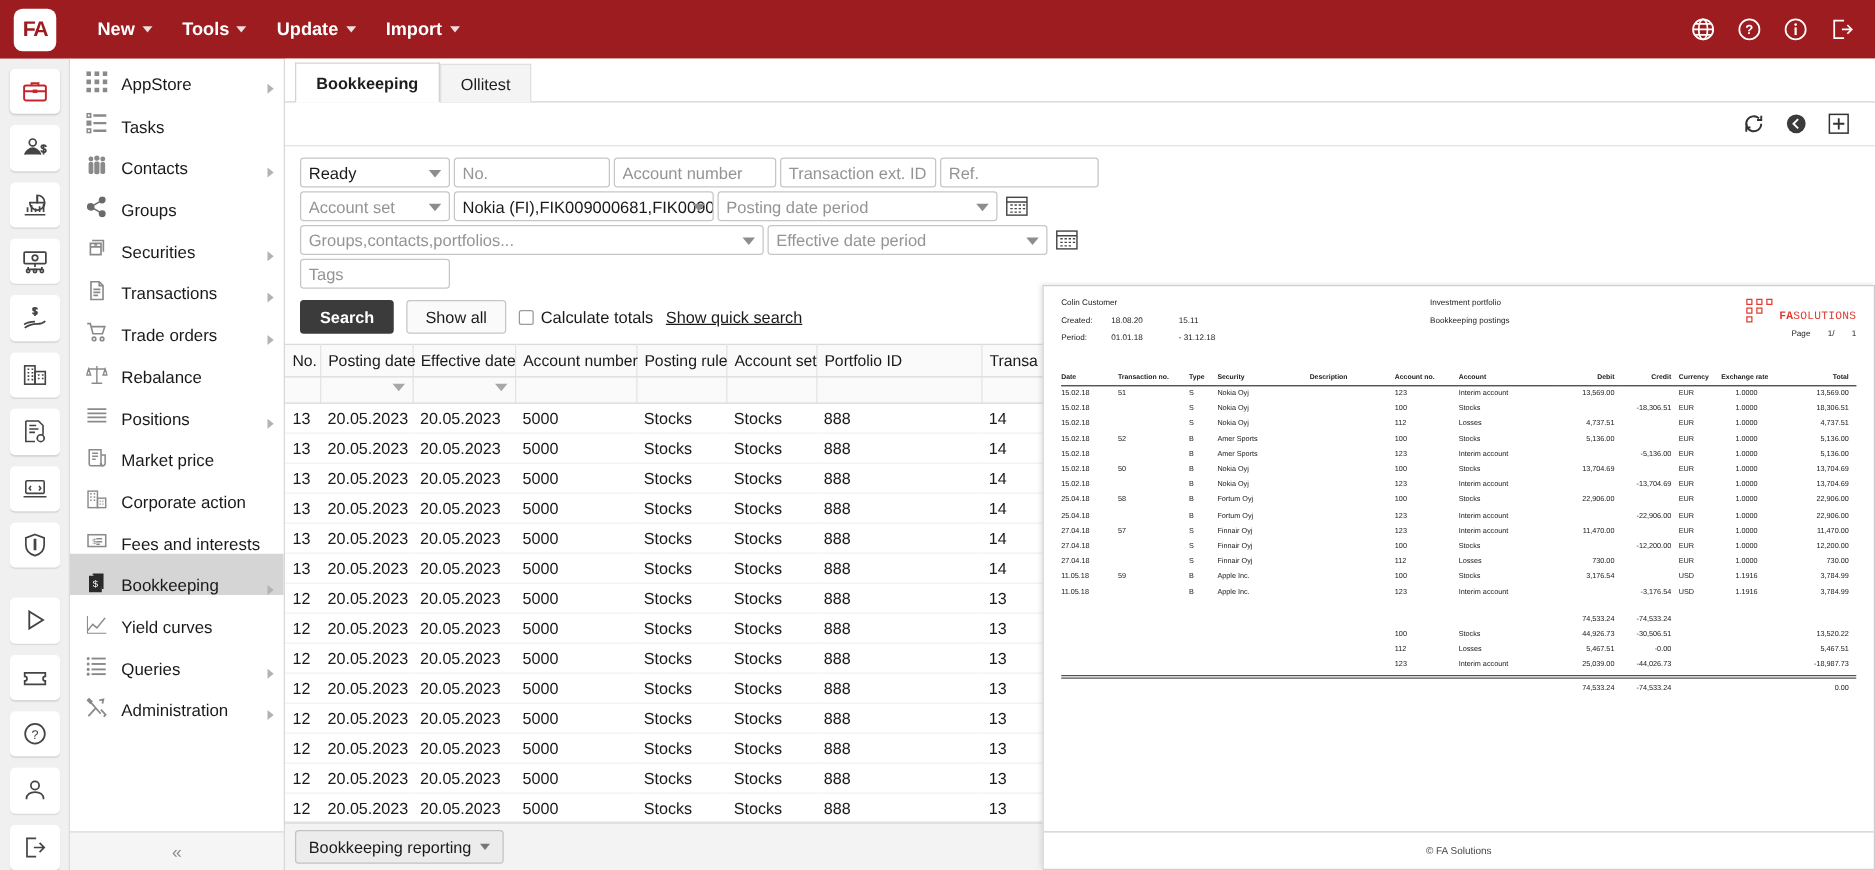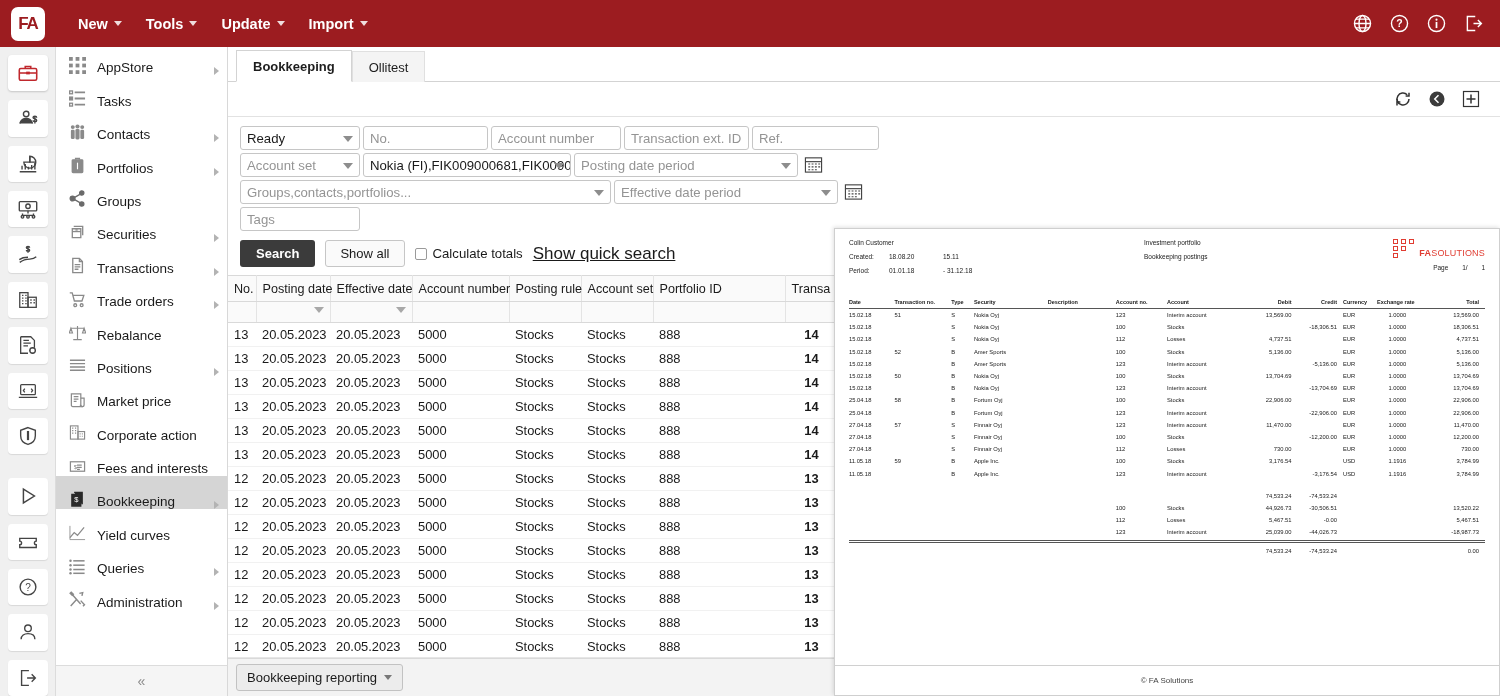--- a/index.html
+++ b/index.html
@@ -117,32 +117,32 @@
   .btn-search {
     background:#3b3b3b; color:#fff; font-size:13px; font-weight:bold;
     border:none; border-radius:3px; padding:6px 16px; cursor:pointer;
   }
   .btn-showall {
     background:#fafafa; color:#1a1a1a; font-size:13px;
     border:1px solid #c6c6c6; border-radius:3px; padding:5px 14px; cursor:pointer;
   }
   .chk-wrap { display:flex; align-items:center; gap:6px; font-size:13.2px; color:#1a1a1a; cursor:pointer;}
   .chk { width:12px;height:12px;border:1px solid #9a9a9a; border-radius:2px; background:#fff; }
-  .lnk { font-size:17px; color:#1a1a1a; text-decoration:underline; cursor:pointer; }
+  .lnk { font-size:13px; color:#1a1a1a; text-decoration:underline; cursor:pointer; }
 
   
   .tablewrap { margin-top:8px; width:610px; }
   table.grid { border-collapse:collapse; width:610px; table-layout:fixed; }
   table.grid th {
     font-size:12.6px; font-weight:normal; color:#1a1a1a; text-align:left;
     padding:6px 6px 5px; background:#fafafa;
     border-top:1px solid #d9d9d9; border-bottom:1px solid #d9d9d9;
     border-right:1px solid #e4e4e4; vertical-align:top; white-space:nowrap;
   }
-  table.grid th.num, table.grid td.num { text-align:center;font-weight:bold; }
+  table.grid th.num, table.grid td.num { text-align:left; }
   tr.sortrow th {
     height:21px; padding:0 6px; background:#fafafa;
     border-top:none; border-bottom:1px solid #d9d9d9;
     text-align:right;
   }
   .sc { display:inline-block; width:0;height:0;
     border-left:5px solid transparent; border-right:5px solid transparent;
     border-top:6px solid #a8a8a8; }
   table.grid td {
     font-size:12.9px; color:#1a1a1a; padding:4px 6px; white-space:nowrap;
@@ -161,21 +161,21 @@
   .rh-l .line { display:flex; margin-bottom:7px; }
   .rh-l .lbl { width:40px; }
   .rh-l .v1 { width:54px; }
   .rh-c { position:absolute; left:295px; top:0; }
   .rh-c .line { margin-bottom:7px; }
   .rh-r { position:absolute; right:0; top:0; text-align:right; }
   .fa-logo { display:flex; align-items:flex-end; gap:4px; justify-content:flex-end; }
   .dotgrid { display:grid; grid-template-columns:repeat(3,6px); grid-gap:2px; }
   .dot { width:5px;height:5px;border:1px solid #e03c31; }
   .dot.hide { border-color:transparent; }
-  .fa-txt { font-size:9px; color:#e03c31; letter-spacing:.2px; white-space:nowrap; }
+  .fa-txt { font-size:9px; color:#e03c31; letter-spacing:.2px; white-space:nowrap;font-family:Liberation Mono, monospace; }
   .fa-txt b { color:#e03c31; }
   .pg { margin-top:6px; font-size:6.5px; }
   .pg span { display:inline-block; }
 
   table.rpt { width:100%; border-collapse:collapse; table-layout:fixed; margin-top:2px; }
   table.rpt th {
     font-size:5.5px; font-weight:bold; color:#1a1a1a; text-align:left;
     padding:0 0 3px; border-bottom:1px solid #555; white-space:nowrap;
   }
   table.rpt td { font-size:5.8px; color:#1a1a1a; padding:3.1px 0; white-space:nowrap; }
@@ -425,31 +425,20 @@
             <circle cx="9" cy="2.6" r="2.2"></circle>
               <rect x="6.8" y="5.4" width="4.4" height="11" rx="1.5"></rect>
             <circle cx="14" cy="3.3" r="2.1"></circle>
               <rect x="12" y="6" width="4" height="10" rx="1.4"></rect>
             </svg>
           </span>
         <span class="nav-label">Contacts</span>
         <i class="nav-arrow"></i>
       </div>
 
-      <div class="nav-item">
-        <span class="nav-ico">
-          <svg width="17" height="17" viewBox="0 0 18 18" fill="none" stroke="#8a8a8a" stroke-width="1.5">
-            <rect x="3.5" y="3" width="11" height="13.5" rx="0.8" fill="#8a8a8a"></rect>
-              <path d="M7 3V1.6h4V3"></path>
-              <path d="M9 6v7" stroke="#fff" stroke-width="1.2"></path>
-            </svg>
-          </span>
-        <span class="nav-label">Portfolios</span>
-        <i class="nav-arrow"></i>
-      </div>
 
       <div class="nav-item">
         <span class="nav-ico">
           <svg width="17" height="17" viewBox="0 0 18 18" fill="#6a6a6a" stroke="#6a6a6a" stroke-width="1.3">
             <circle cx="13.5" cy="3.2" r="2.3"></circle>
               <circle cx="13.5" cy="14.8" r="2.3"></circle>
               <circle cx="3.8" cy="9" r="2.6"></circle>
             <path d="M6 7.8l5.5-3.2M6 10.2l5.5 3.2"></path>
             </svg>
           </span>

